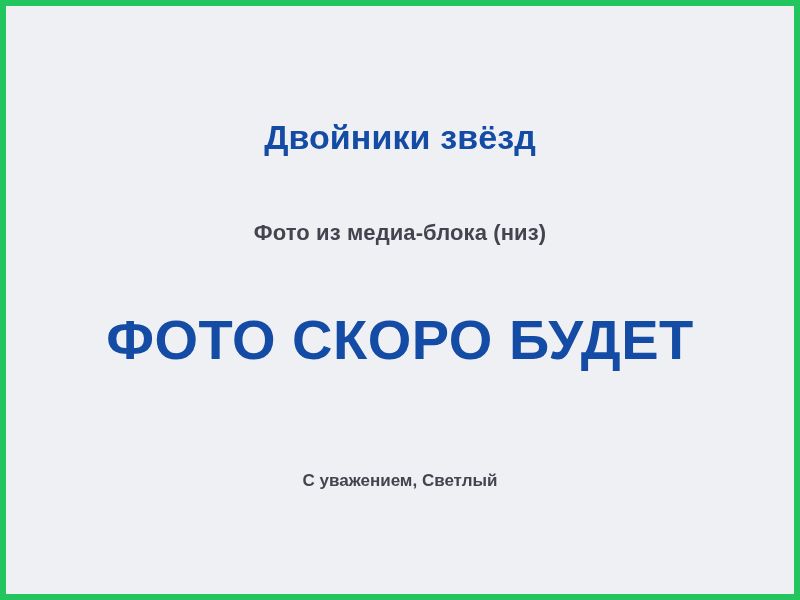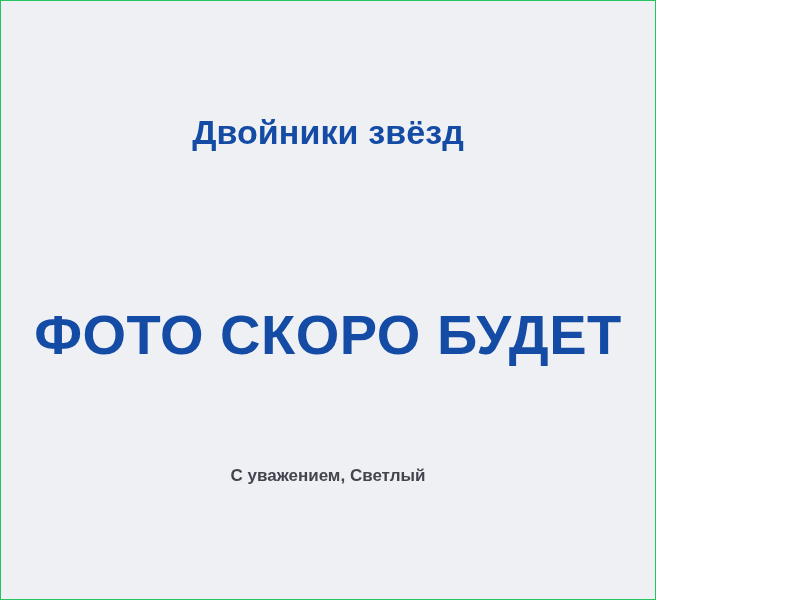--- a/index.html
+++ b/index.html
@@ -11,24 +11,24 @@
     width: 800px;
     height: 600px;
     overflow: hidden;
     font-family: "Liberation Sans", "DejaVu Sans", sans-serif;
     background: #ffffff;
   }
 
   #placeholder-canvas {
     position: relative;
     box-sizing: border-box;
-    width: 656px;
+    width: 800px;
     height: 600px;
     background: #eff0f4;
-    border: 1px solid #22c55e;
+    border: 6px solid #22c55e;
     display: flex;
     flex-direction: column;
     align-items: center;
   }
 
   .tagline {
     position: absolute;
     left: 0;
     right: 0;
     text-align: center;
@@ -80,20 +80,21 @@
     white-space: nowrap;
   }
 </style>
 </head>
 <body>
 
 <div id="placeholder-canvas">
 
   <div class="tagline" id="block-title">Двойники звёзд</div>
 
+  <div class="tagline" id="slot-label">Фото из медиа-блока (низ)</div>
 
   <div class="tagline" id="status-headline">ФОТО СКОРО БУДЕТ</div>
 
   <div id="signature-block">
     <span class="sig-line">С уважением, Светлый</span>
   </div>
 
 </div>
 
 </body></html>

